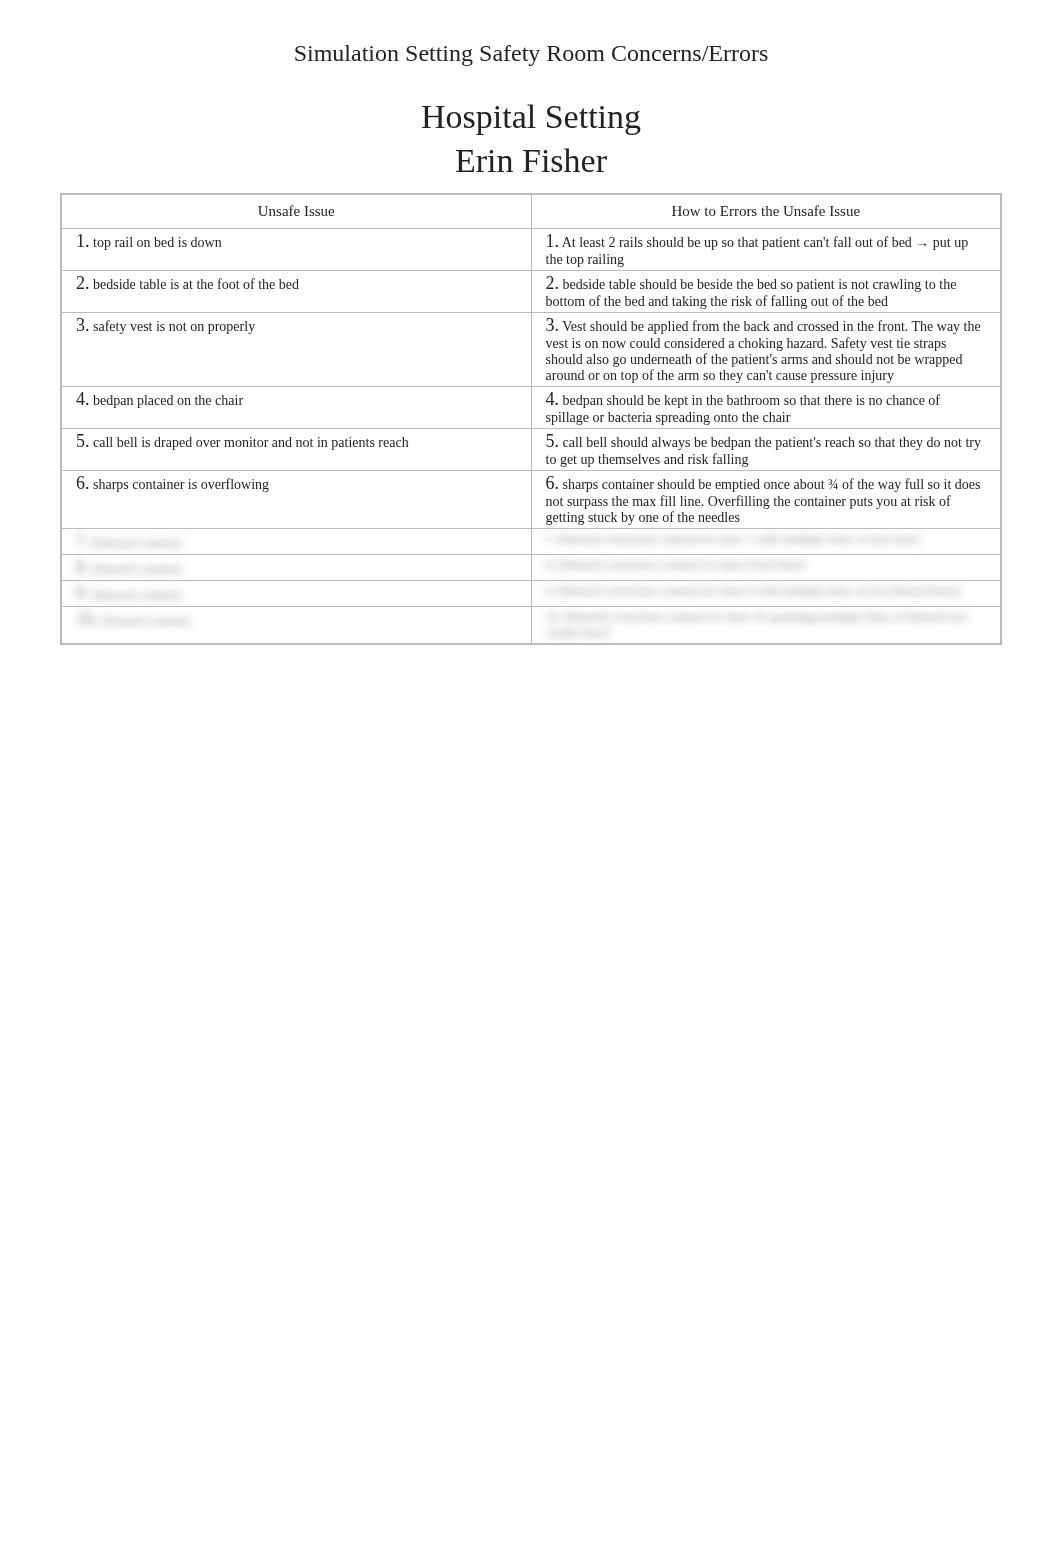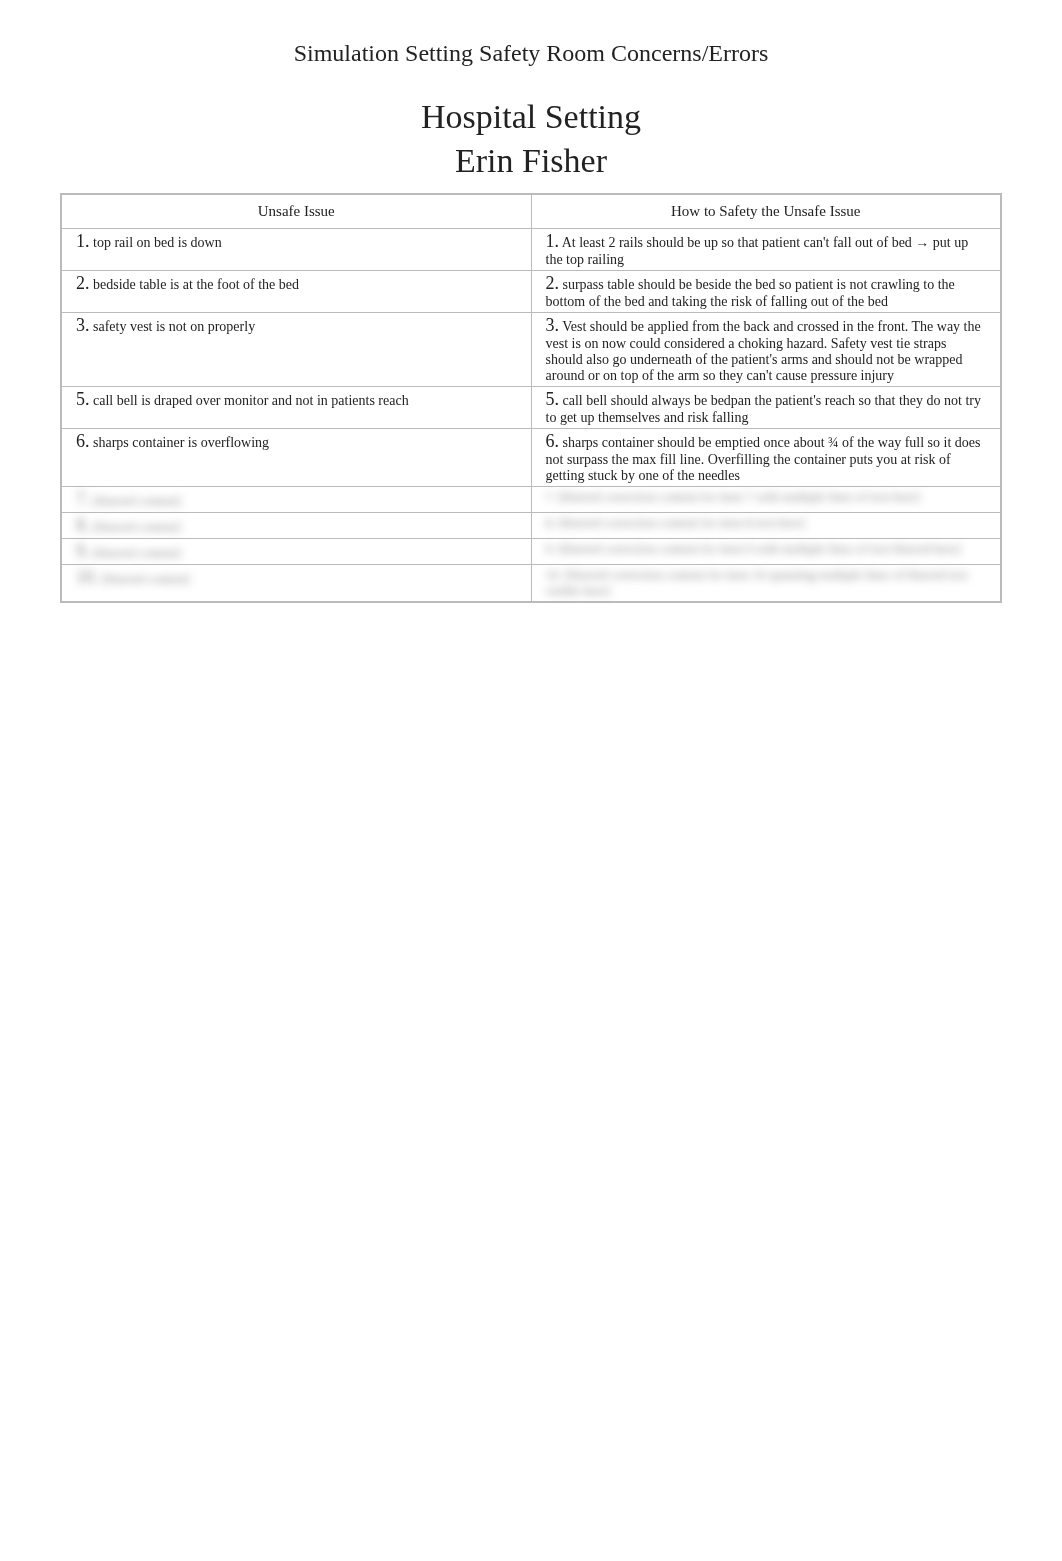--- a/index.html
+++ b/index.html
@@ -60,35 +60,39 @@
 <div class="subtitle">
   <span>Hospital Setting</span><br>
   <span>Erin Fisher</span>
 </div>
 
 <div class="table-wrap">
   <table>
     <thead>
       <tr>
         <th>Unsafe Issue</th>
-        <th>How to Safety the Unsafe Issue</th>
+        <th>How to Errors the Unsafe Issue</th>
       </tr>
     </thead>
     <tbody id="table-body">
     <tr>
           <td><span style="font-size:18px;">1.</span><span> top rail on bed is down</span></td>
           <td><span style="font-size:18px;">1.</span> <span>At least 2 rails should be up so that patient can't fall out of bed → put up the top railing</span></td>
         </tr>
         <tr>
           <td><span style="font-size:18px;">2.</span><span> bedside table is at the foot of the bed</span></td>
-          <td><span style="font-size:18px;">2.</span><span>  surpass table should be beside the bed so patient is not crawling to the bottom of the bed and taking the risk of falling out of the bed</span></td>
+          <td><span style="font-size:18px;">2.</span><span>  bedside table should be beside the bed so patient is not crawling to the bottom of the bed and taking the risk of falling out of the bed</span></td>
         </tr>
         <tr>
           <td><span style="font-size:18px;">3.</span><span> safety vest is not on properly</span></td>
           <td><span style="font-size:18px;">3.</span><span>  Vest should be applied from the back and crossed in the front. The way the vest is on now could considered a choking hazard. Safety vest tie straps should also go underneath of the patient's arms and should not be wrapped around or on top of the arm so they can't cause pressure injury</span></td>
+        </tr>
+        <tr>
+          <td><span style="font-size:18px;">4.</span><span> bedpan placed on the chair</span></td>
+          <td><span style="font-size:18px;">4.</span><span>  bedpan should be kept in the bathroom so that there is no chance of spillage or bacteria spreading onto the chair</span></td>
         </tr>
         <tr>
           <td><span style="font-size:18px;">5.</span><span> call bell is draped over monitor and not in patients reach</span></td>
           <td><span style="font-size:18px;">5.</span><span>  call bell should always be bedpan the patient's reach so that they do not try to get up themselves and risk falling</span></td>
         </tr>
         <tr>
           <td><span style="font-size:18px;">6.</span><span> sharps container is overflowing</span></td>
           <td><span style="font-size:18px;">6.</span><span>  sharps container should be emptied once about ¾ of the way full so it does not surpass the max fill line. Overfilling the container puts you at risk of getting stuck by one of the needles</span></td>
         </tr>
         <tr>

